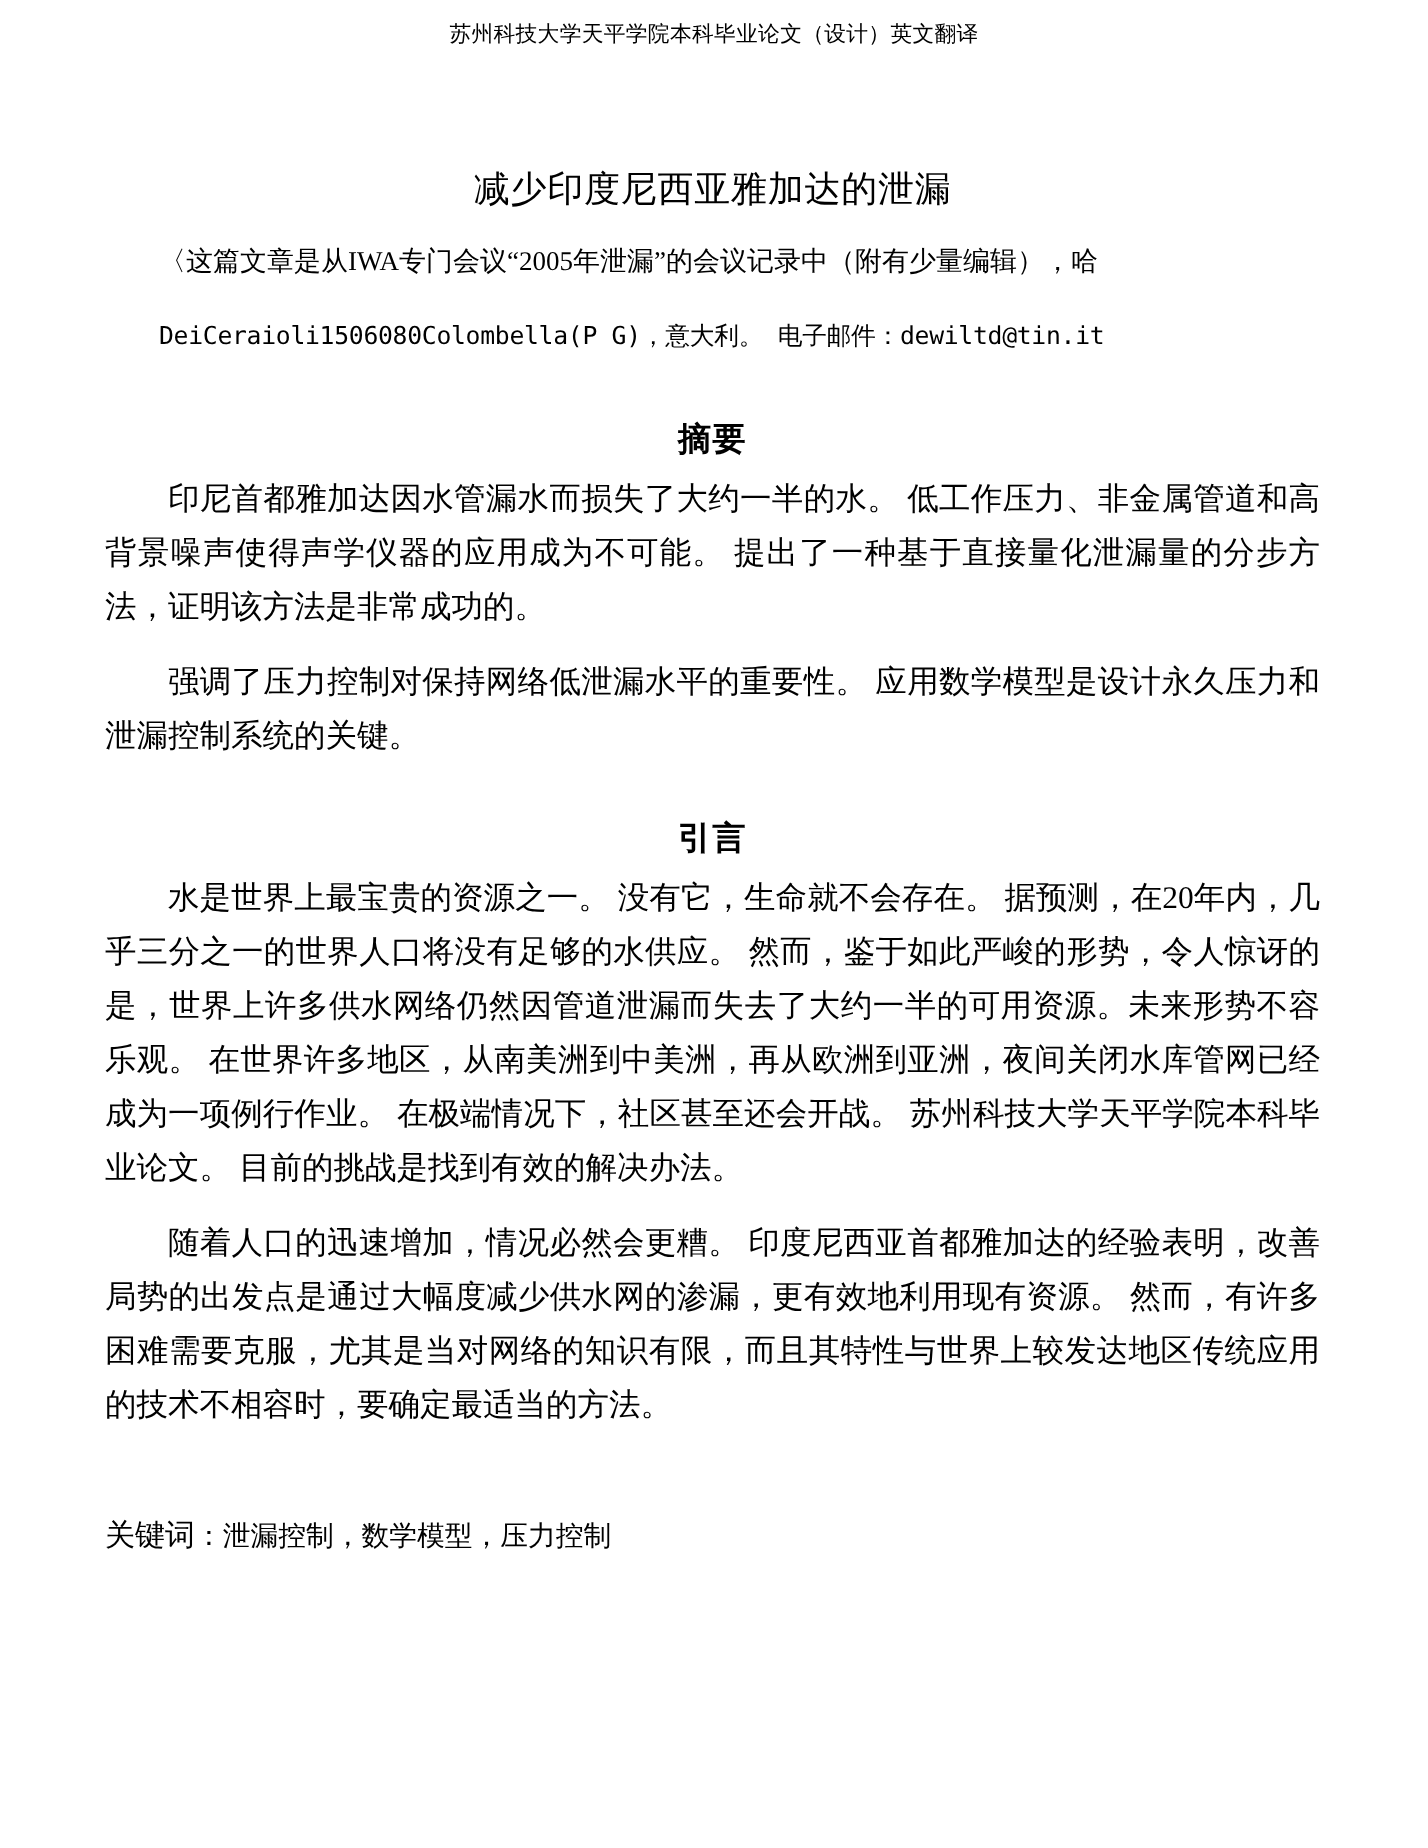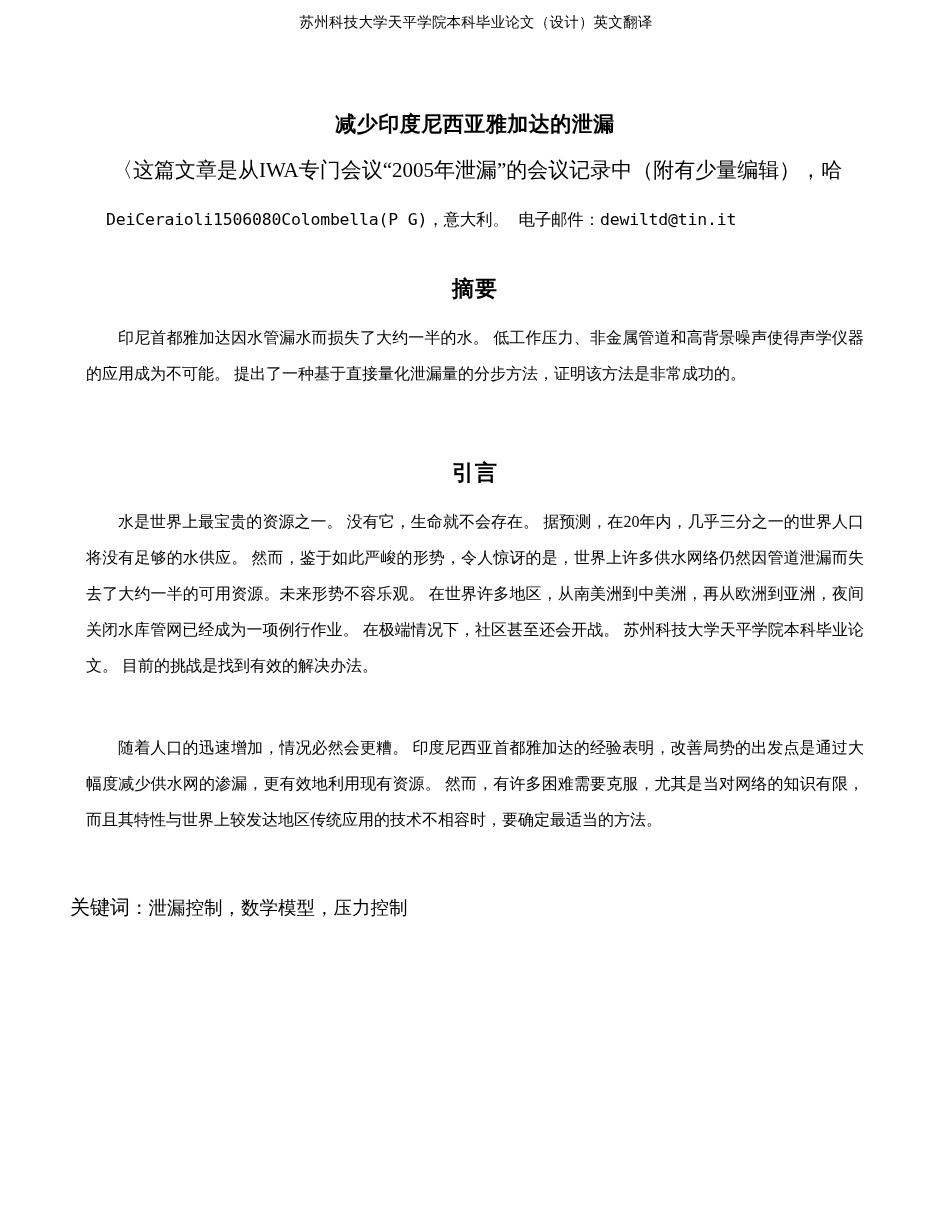--- a/index.html
+++ b/index.html
@@ -32,45 +32,45 @@
     width: 100%;
     height: 0;
     border-bottom: 0 solid #000;
     margin-top: 4px;
   }
   .content {
     padding: 0 72px 0 70px;
   }
   .doc-title {
     text-align: center;
-    font-size: 21px;
-    font-weight: bold;
+    font-size: 24px;
+    font-weight: normal;
     font-family: "DejaVu Sans", "Liberation Sans", sans-serif;
     margin-top: 78px;
     letter-spacing: 0.5px;
   }
   .section-head {
     text-align: center;
     font-size: 22px;
     font-weight: bold;
     font-family: "DejaVu Sans", "Liberation Sans", sans-serif;
     margin-top: 36px;
     margin-bottom: 6px;
     letter-spacing: 1px;
   }
   p.para {
-    font-size: 16px;
+    font-size: 21px;
     line-height: 36px;
     text-align: justify;
     text-justify: inter-ideograph;
-    margin: 16px;
+    margin: 0;
     text-indent: 2em;
   }
   .src-note {
-    font-size: 21px;
+    font-size: 18px;
     line-height: 36px;
     text-align: justify;
     text-justify: inter-ideograph;
     margin: 14px 0 0 0;
     text-indent: 2em;
   }
   .mono {
     font-family: "DejaVu Sans Mono", "Liberation Mono", monospace;
     font-size: 16.5px;
     letter-spacing: -0.2px;
@@ -111,20 +111,21 @@
       <span>〈这篇文章是从IWA专门会议“2005年泄漏”的会议记录中（附有少量编辑），哈</span>
     </div>
     <div class="src-note mono" style="text-indent:0;">
       <span>DeiCeraioli1506080Colombella(P G)，意大利。 电子邮件：dewiltd@tin.it</span>
     </div>
 
     <div class="section-head">摘要</div>
 
     <p class="para">印尼首都雅加达因水管漏水而损失了大约一半的水。 低工作压力、非金属管道和高背景噪声使得声学仪器的应用成为不可能。 提出了一种基于直接量化泄漏量的分步方法，证明该方法是非常成功的。</p>
     <div class="block-gap"></div>
+    <p class="para">强调了压力控制对保持网络低泄漏水平的重要性。 应用数学模型是设计永久压力和泄漏控制系统的关键。</p>
 
     <div class="section-head">引言</div>
 
     <p class="para">水是世界上最宝贵的资源之一。 没有它，生命就不会存在。 据预测，在20年内，几乎三分之一的世界人口将没有足够的水供应。 然而，鉴于如此严峻的形势，令人惊讶的是，世界上许多供水网络仍然因管道泄漏而失去了大约一半的可用资源。未来形势不容乐观。 在世界许多地区，从南美洲到中美洲，再从欧洲到亚洲，夜间关闭水库管网已经成为一项例行作业。 在极端情况下，社区甚至还会开战。 苏州科技大学天平学院本科毕业论文。 目前的挑战是找到有效的解决办法。</p>
     <div class="block-gap"></div>
     <p class="para">随着人口的迅速增加，情况必然会更糟。 印度尼西亚首都雅加达的经验表明，改善局势的出发点是通过大幅度减少供水网的渗漏，更有效地利用现有资源。 然而，有许多困难需要克服，尤其是当对网络的知识有限，而且其特性与世界上较发达地区传统应用的技术不相容时，要确定最适当的方法。</p>
 
     <div class="keywords">
       <span class="kw-label">关键词</span><span class="kw-body">：</span><span class="kw-body">泄漏控制，数学模型，压力控制</span>
     </div>

